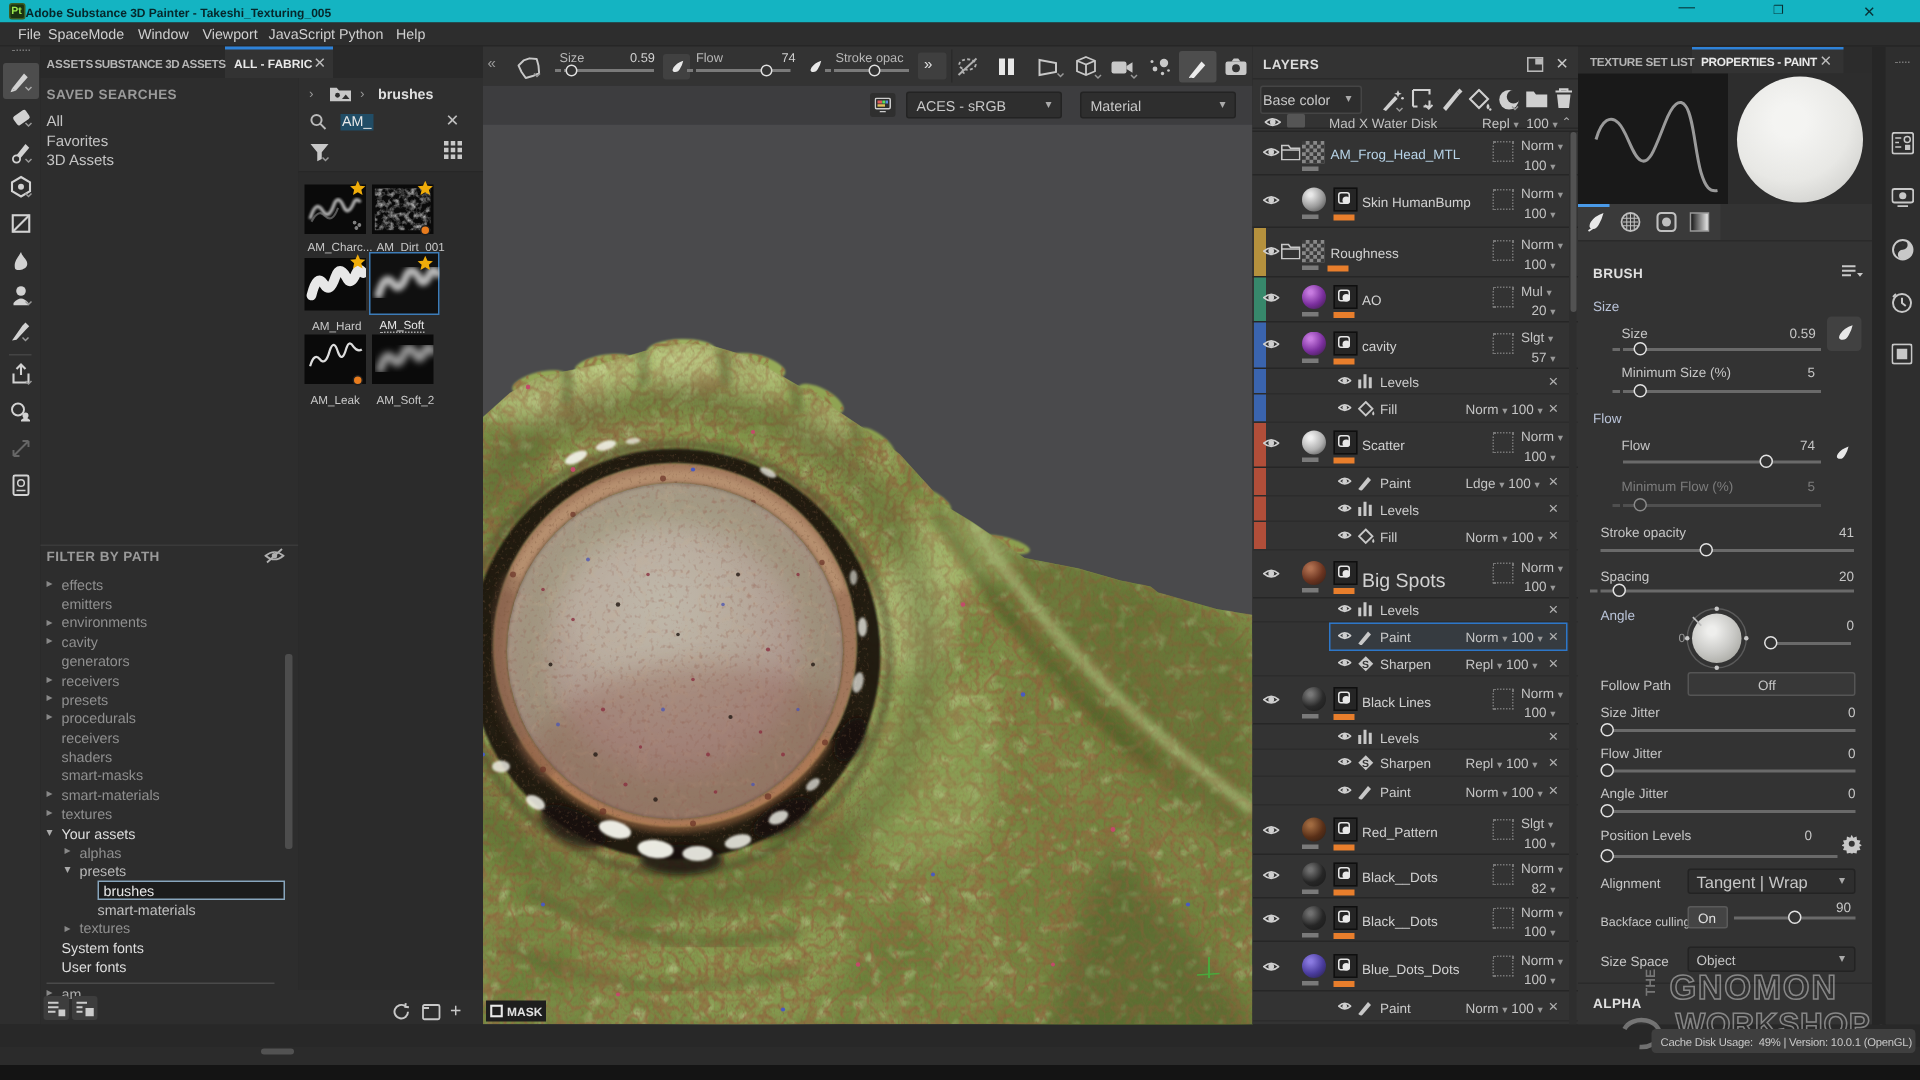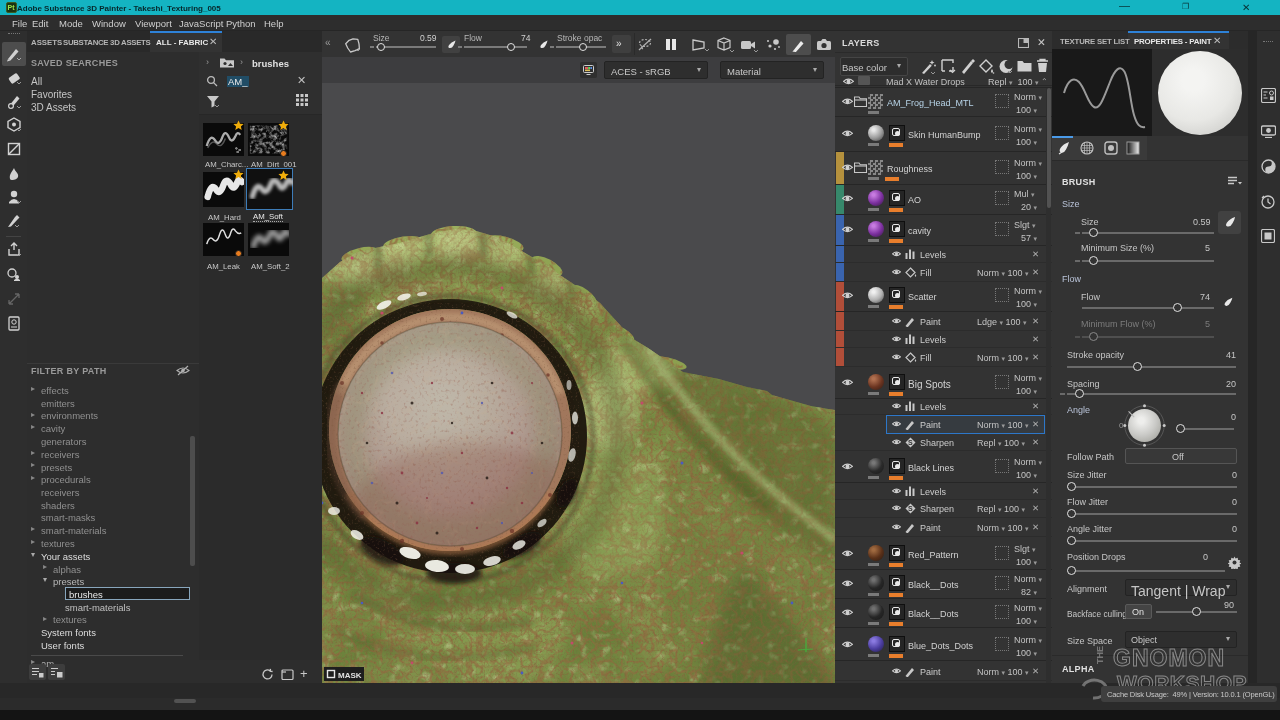--- a/index.html
+++ b/index.html
@@ -13,21 +13,21 @@
 <div class="abs" style="left:0;top:0;width:1280px;height:15px;background:#14b4c2"></div>
 <div class="abs" style="left:6px;top:2px;width:11px;height:11px;background:#1a3312;border-radius:2px;border:1px solid #3d5c20"></div>
 <div class="tx" style="left:7.5px;top:3.5px;font-size:7px;font-weight:bold;color:#99e64d">Pt</div>
 <div class="tx" style="left:17px;top:3.5px;font-size:8px;color:#06272b;font-weight:bold">Adobe Substance 3D Painter - Takeshi_Texturing_005</div>
 <div class="tx" style="left:1119px;top:-1px;font-size:11px;color:#083034">—</div>
 <div class="tx" style="left:1182px;top:2px;font-size:8px;color:#083034">❐</div>
 <div class="tx" style="left:1242px;top:1.5px;font-size:10px;color:#083034">✕</div>
 
 <div class="abs" style="left:0;top:15px;width:1280px;height:16px;background:#2d2d2d;border-bottom:1px solid #262626"></div>
 <div class="tx" style="left:12px;top:18px;font-size:9.5px;color:#cfcfcf">File</div>
-<div class="tx" style="left:32px;top:18px;font-size:9.5px;color:#cfcfcf">Edit</div>
+<div class="tx" style="left:32px;top:18px;font-size:9.5px;color:#cfcfcf">Space</div>
 <div class="tx" style="left:59px;top:18px;font-size:9.5px;color:#cfcfcf">Mode</div>
 <div class="tx" style="left:92px;top:18px;font-size:9.5px;color:#cfcfcf">Window</div>
 <div class="tx" style="left:135px;top:18px;font-size:9.5px;color:#cfcfcf">Viewport</div>
 <div class="tx" style="left:179px;top:18px;font-size:9.5px;color:#cfcfcf">JavaScript</div>
 <div class="tx" style="left:226px;top:18px;font-size:9.5px;color:#cfcfcf">Python</div>
 <div class="tx" style="left:264px;top:18px;font-size:9.5px;color:#cfcfcf">Help</div>
 
 <div class="abs" style="left:0;top:31px;width:27px;height:652px;background:#2e2e2e"></div>
 <div id="tools">
       <div class="abs" style="left:8px;top:33px;width:12px;height:2px;border-top:1px dotted #777"></div>
@@ -727,21 +727,21 @@
       <svg class="abs" style="left:1036px;top:58px" width="13" height="15" viewBox="0 0 13 15">
         <path d="M1,3 l11,0 M4,3 l0,-1.5 l5,0 l0,1.5" stroke="#d0d0d0" stroke-width="1.3" fill="none"></path>
         <path d="M2,5 l1,9 l7,0 l1,-9 Z" fill="#d0d0d0"></path>
       </svg>
       <div class="abs" style="left:835px;top:85px;width:217px;height:1px;background:#282828"></div>
       <svg class="abs" style="left:843px;top:78px" width="11" height="8.82" viewBox="0 0 11 8.82">
         <path d="M0.5,3.41 Q5.5,-1.023 10.5,3.41 Q5.5,7.843 0.5,3.41 Z" fill="none" stroke="#cfcfcf" stroke-width="1.1"></path>
         <circle cx="5.5" cy="3.41" r="1.9096000000000002" fill="#cfcfcf"></circle>
       </svg>
       <div class="abs" style="left:858px;top:76px;width:12px;height:9px;background:#555;border-radius:1px"></div>
-      <div class="tx" style="left:886px;top:77px;font-size:9px;color:#c0c0c0">Mad X Water Drops</div>
+      <div class="tx" style="left:886px;top:77px;font-size:9px;color:#c0c0c0">Mad X Water Disk</div>
       <div class="tx" style="left:988px;top:77px;font-size:9px;color:#c4c4c4">Repl <span style="font-size:7px;color:#999">▾</span>&nbsp; 100 <span style="font-size:7px;color:#999">▾</span></div>
       <div class="tx" style="left:1041px;top:77px;font-size:8px;color:#aaa">⌃</div>
       <div class="abs" style="left:835px;top:87px;width:217px;height:1px;background:#262626"></div>
       <svg class="abs" style="left:842px;top:98px" width="11" height="8.82" viewBox="0 0 11 8.82">
         <path d="M0.5,3.41 Q5.5,-1.023 10.5,3.41 Q5.5,7.843 0.5,3.41 Z" fill="none" stroke="#cfcfcf" stroke-width="1.1"></path>
         <circle cx="5.5" cy="3.41" r="1.9096000000000002" fill="#cfcfcf"></circle>
       </svg>
       <svg class="abs" style="left:854px;top:96px" width="13" height="11" viewBox="0 0 13 11">
         <path d="M0.5,1 l4.5,0 l1.3,1.8 l6.2,0 l0,7.7 l-12,0 Z" fill="none" stroke="#c8c8c8" stroke-width="1.1"></path>
         <path d="M0.5,4 l12,0" stroke="#c8c8c8" stroke-width="1.1"></path>
@@ -836,21 +836,21 @@
       <svg class="abs" style="left:842px;top:379px" width="11" height="8.82" viewBox="0 0 11 8.82">
         <path d="M0.5,3.41 Q5.5,-1.023 10.5,3.41 Q5.5,7.843 0.5,3.41 Z" fill="none" stroke="#cfcfcf" stroke-width="1.1"></path>
         <circle cx="5.5" cy="3.41" r="1.9096000000000002" fill="#cfcfcf"></circle>
       </svg>
       <div class="abs" style="left:868px;top:374px;width:16px;height:16px;border-radius:50%;background:radial-gradient(circle at 35% 30%, #b07050 8%, #6b3420 55%, #111 120%)"></div>
       <div class="abs" style="left:889px;top:374px;width:16px;height:16px;background:#252525;border:1px solid #0f0f0f"></div>
       <div class="abs" style="left:892px;top:377px;width:8px;height:8px;border:1.5px solid #e8e8e8;border-radius:2px"></div>
       <div class="abs" style="left:894.5px;top:379.5px;width:5px;height:5px;border-radius:50%;background:#e8e8e8"></div>
       <div class="abs" style="left:868px;top:392px;width:11px;height:3px;background:#7a7a7a"></div>
       <div class="abs" style="left:889px;top:392px;width:14px;height:3.5px;background:#e87e2c"></div>
-      <div class="tx" style="left:908px;top:379px;font-size:10px;color:#d2d2d2">Big Spots</div>
+      <div class="tx" style="left:908px;top:379px;font-size:13px;color:#d2d2d2">Big Spots</div>
       <div class="abs" style="left:995px;top:375px;width:14px;height:14px;border:1px dotted #777"></div>
       <div class="tx" style="left:1014px;top:373px;font-size:9px;color:#c4c4c4">Norm <span style="font-size:7px;color:#999">▾</span></div>
       <div class="tx" style="left:1016px;top:386px;font-size:9px;color:#c4c4c4">100 <span style="font-size:7px;color:#999">▾</span></div>
       <div class="abs" style="left:835px;top:398px;width:217px;height:1px;background:#262626"></div>
       <svg class="abs" style="left:842px;top:463px" width="11" height="8.82" viewBox="0 0 11 8.82">
         <path d="M0.5,3.41 Q5.5,-1.023 10.5,3.41 Q5.5,7.843 0.5,3.41 Z" fill="none" stroke="#cfcfcf" stroke-width="1.1"></path>
         <circle cx="5.5" cy="3.41" r="1.9096000000000002" fill="#cfcfcf"></circle>
       </svg>
       <div class="abs" style="left:868px;top:458px;width:16px;height:16px;border-radius:50%;background:radial-gradient(circle at 35% 30%, #787878 8%, #2a2a2a 55%, #111 120%)"></div>
       <div class="abs" style="left:889px;top:458px;width:16px;height:16px;background:#252525;border:1px solid #0f0f0f"></div>
@@ -1170,31 +1170,31 @@
       <div class="abs" style="left:1067px;top:486px;width:170px;height:1.5px;background:#6a6a6a"></div>
       <div class="abs" style="left:1066.5px;top:482px;width:9px;height:9px;border-radius:50%;background:#333;border:1.5px solid #e2e2e2"></div>
       <div class="tx" style="left:1067px;top:497px;font-size:9px;color:#c6c6c6">Flow Jitter</div>
       <div class="tx" style="left:1232px;top:497px;font-size:9px;color:#c6c6c6">0</div>
       <div class="abs" style="left:1067px;top:513px;width:170px;height:1.5px;background:#6a6a6a"></div>
       <div class="abs" style="left:1066.5px;top:509px;width:9px;height:9px;border-radius:50%;background:#333;border:1.5px solid #e2e2e2"></div>
       <div class="tx" style="left:1067px;top:524px;font-size:9px;color:#c6c6c6">Angle Jitter</div>
       <div class="tx" style="left:1232px;top:524px;font-size:9px;color:#c6c6c6">0</div>
       <div class="abs" style="left:1067px;top:540px;width:170px;height:1.5px;background:#6a6a6a"></div>
       <div class="abs" style="left:1066.5px;top:536px;width:9px;height:9px;border-radius:50%;background:#333;border:1.5px solid #e2e2e2"></div>
-      <div class="tx" style="left:1067px;top:552px;font-size:9px;color:#c6c6c6">Position Drops</div>
+      <div class="tx" style="left:1067px;top:552px;font-size:9px;color:#c6c6c6">Position Levels</div>
       <div class="tx" style="left:1203px;top:552px;font-size:9px;color:#c6c6c6">0</div>
       <svg class="abs" style="left:1228px;top:556px" width="13" height="13" viewBox="0 0 13 13">
         <path d="M6.5,0.5 l1,2 l2.2,-0.8 l0.3,2.3 l2.3,0.3 l-0.8,2.2 l2,1 l-2,1 l0.8,2.2 l-2.3,0.3 l-0.3,2.3 l-2.2,-0.8 l-1,2 l-1,-2 l-2.2,0.8 l-0.3,-2.3 l-2.3,-0.3 l0.8,-2.2 l-2,-1 l2,-1 l-0.8,-2.2 l2.3,-0.3 l0.3,-2.3 l2.2,0.8 Z" fill="#c8c8c8"></path>
         <circle cx="6.5" cy="6.5" r="2" fill="#333"></circle>
       </svg>
       <div class="abs" style="left:1067px;top:570px;width:158px;height:1.5px;background:#6a6a6a"></div>
       <div class="abs" style="left:1066.5px;top:566px;width:9px;height:9px;border-radius:50%;background:#333;border:1.5px solid #e2e2e2"></div>
       <div class="tx" style="left:1067px;top:584px;font-size:9px;color:#c6c6c6">Alignment</div>
       <div class="abs" style="left:1125px;top:579px;width:112px;height:17px;background:#2e2e2e;border:1px solid #232323;border-radius:2px"></div>
-      <div class="tx" style="left:1131px;top:583px;font-size:14px;color:#c6c6c6">Tangent | Wrap</div>
+      <div class="tx" style="left:1131px;top:583px;font-size:11px;color:#c6c6c6">Tangent | Wrap</div>
       <div class="tx" style="left:1226px;top:582px;font-size:8px;color:#aaa">▾</div>
       <div class="tx" style="left:1067px;top:609px;font-size:8.3px;color:#c6c6c6">Backface culling</div>
       <div class="abs" style="left:1125px;top:604px;width:27px;height:15px;background:#444;border:1px solid #5a5a5a;border-radius:2px"></div>
       <div class="tx" style="left:1132px;top:607px;font-size:9px;color:#e0e0e0">On</div>
       <div class="tx" style="left:1224px;top:600px;font-size:9px;color:#c6c6c6">90</div>
       <div class="abs" style="left:1156px;top:611px;width:81px;height:1.5px;background:#6a6a6a"></div>
       <div class="abs" style="left:1191.5px;top:607px;width:9px;height:9px;border-radius:50%;background:#333;border:1.5px solid #e2e2e2"></div>
       <div class="tx" style="left:1067px;top:636px;font-size:9px;color:#c6c6c6">Size Space</div>
       <div class="abs" style="left:1125px;top:631px;width:112px;height:17px;background:#2e2e2e;border:1px solid #232323;border-radius:2px"></div>
       <div class="tx" style="left:1131px;top:635px;font-size:9px;color:#c6c6c6">Object</div>

